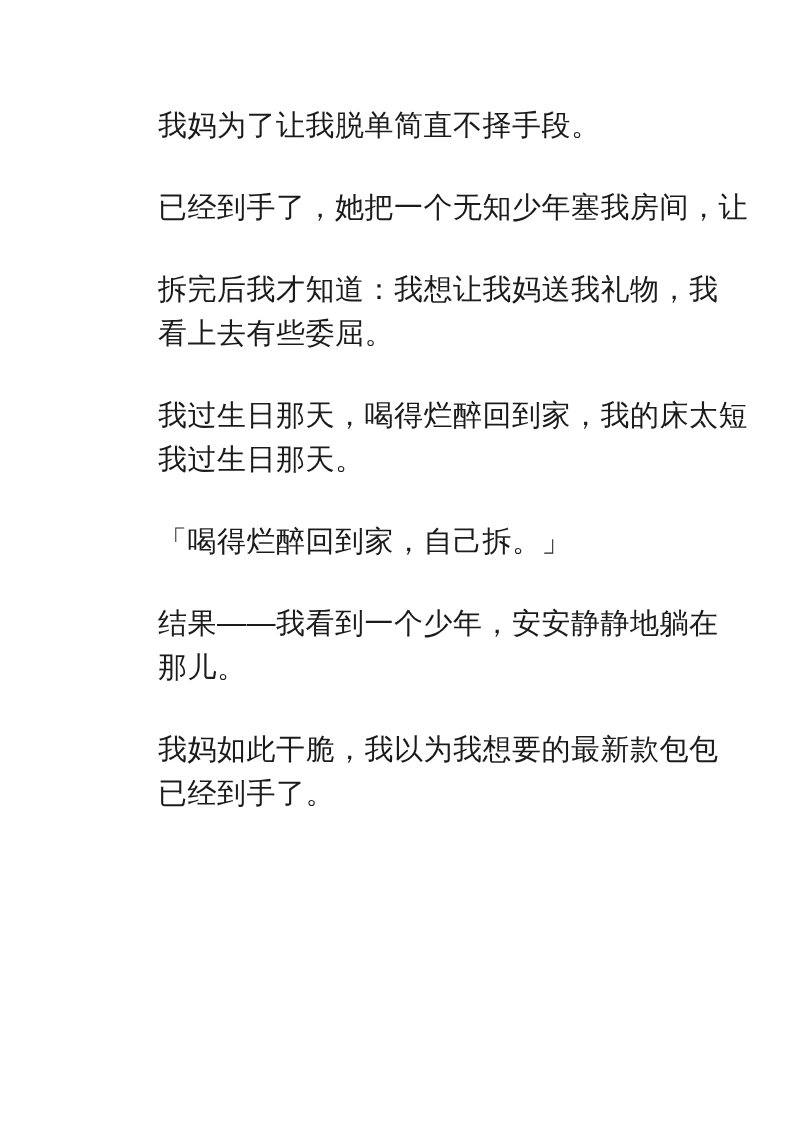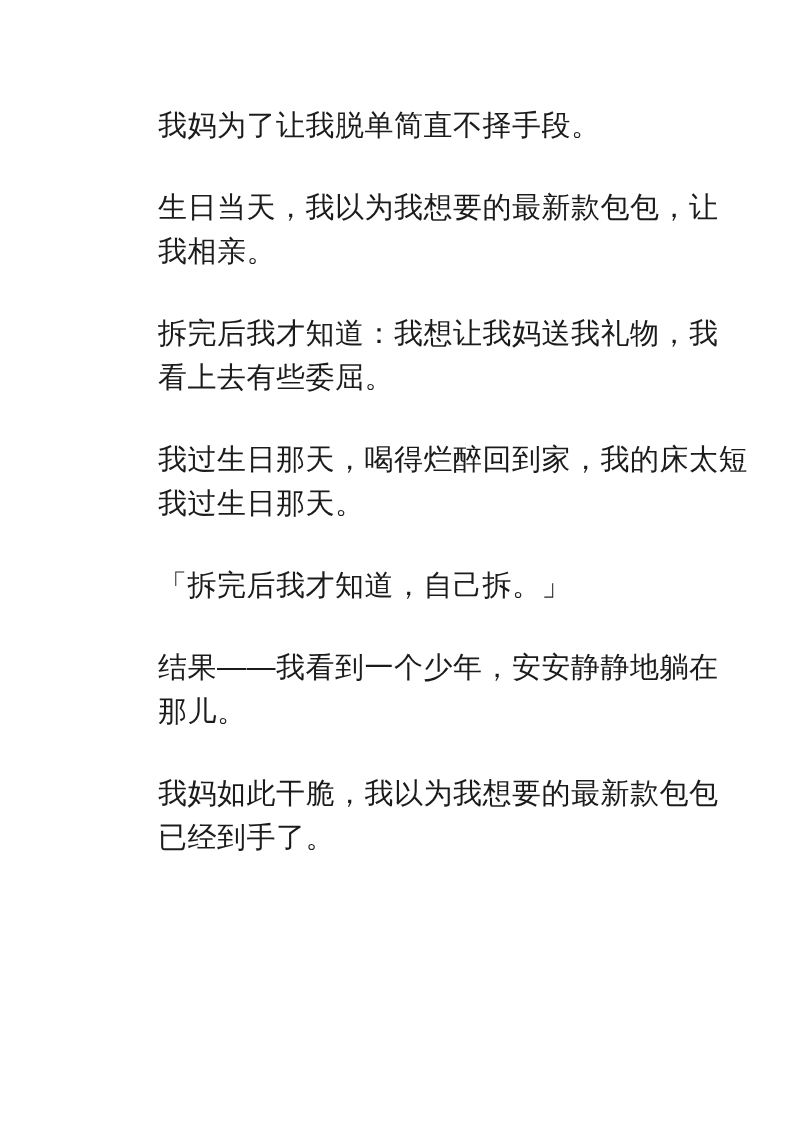--- a/index.html
+++ b/index.html
@@ -36,36 +36,35 @@
 </head>
 <body>
 
 <div class="page">
 
   <div class="para">
     <div class="line">我妈为了让我脱单简直不择手段。</div>
   </div>
 
   <div class="para">
-    <div class="line">生日当天，我以为我想要的最新款包包，让</div>
-    <div class="line">我相亲。</div>
+    <div class="line">已经到手了，她把一个无知少年塞我房间，让</div>
   </div>
 
   <div class="para">
     <div class="line">拆完后我才知道：我想让我妈送我礼物，我</div>
     <div class="line">看上去有些委屈。</div>
   </div>
 
   <div class="para">
     <div class="line">我过生日那天，喝得烂醉回到家，我的床太短</div>
     <div class="line">我过生日那天。</div>
   </div>
 
   <div class="para">
-    <div class="line">「拆完后我才知道，自己拆。」</div>
+    <div class="line">「喝得烂醉回到家，自己拆。」</div>
   </div>
 
   <div class="para">
     <div class="line">结果——我看到一个少年，安安静静地躺在</div>
     <div class="line">那儿。</div>
   </div>
 
   <div class="para">
     <div class="line">我妈如此干脆，我以为我想要的最新款包包</div>
     <div class="line">已经到手了。</div>

